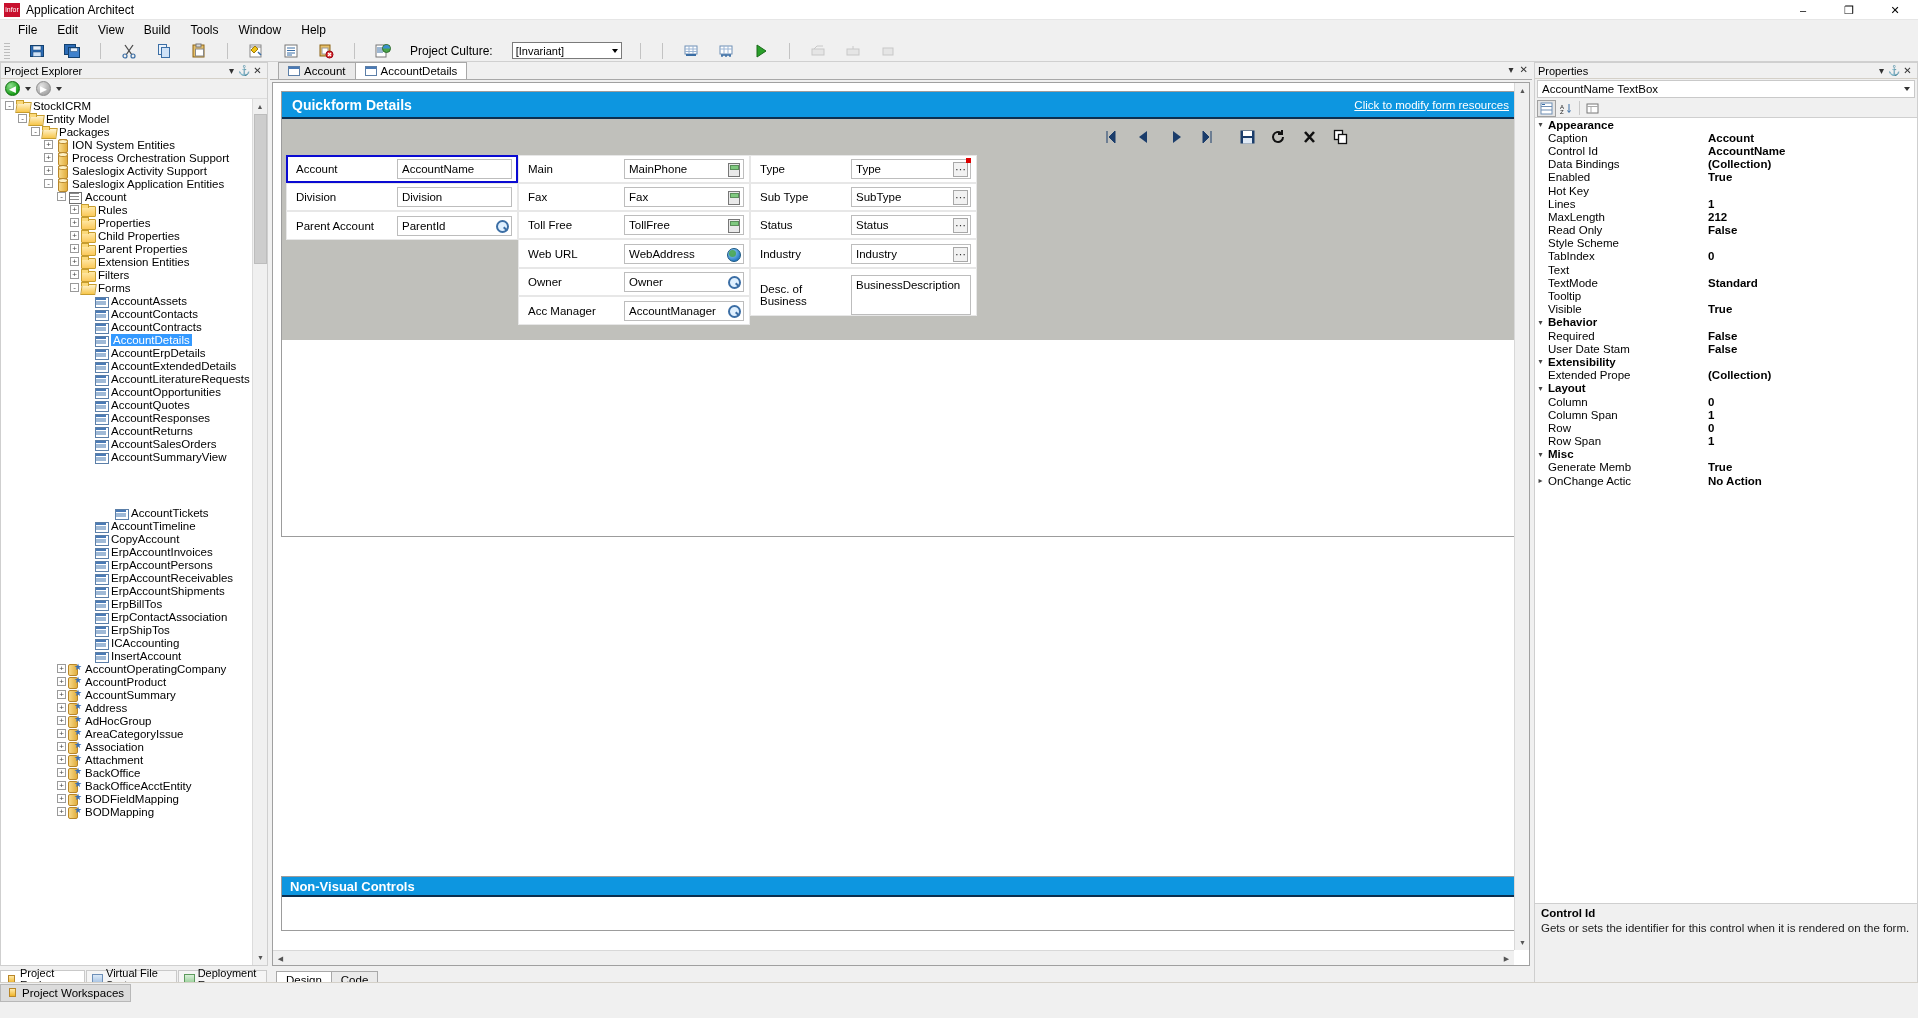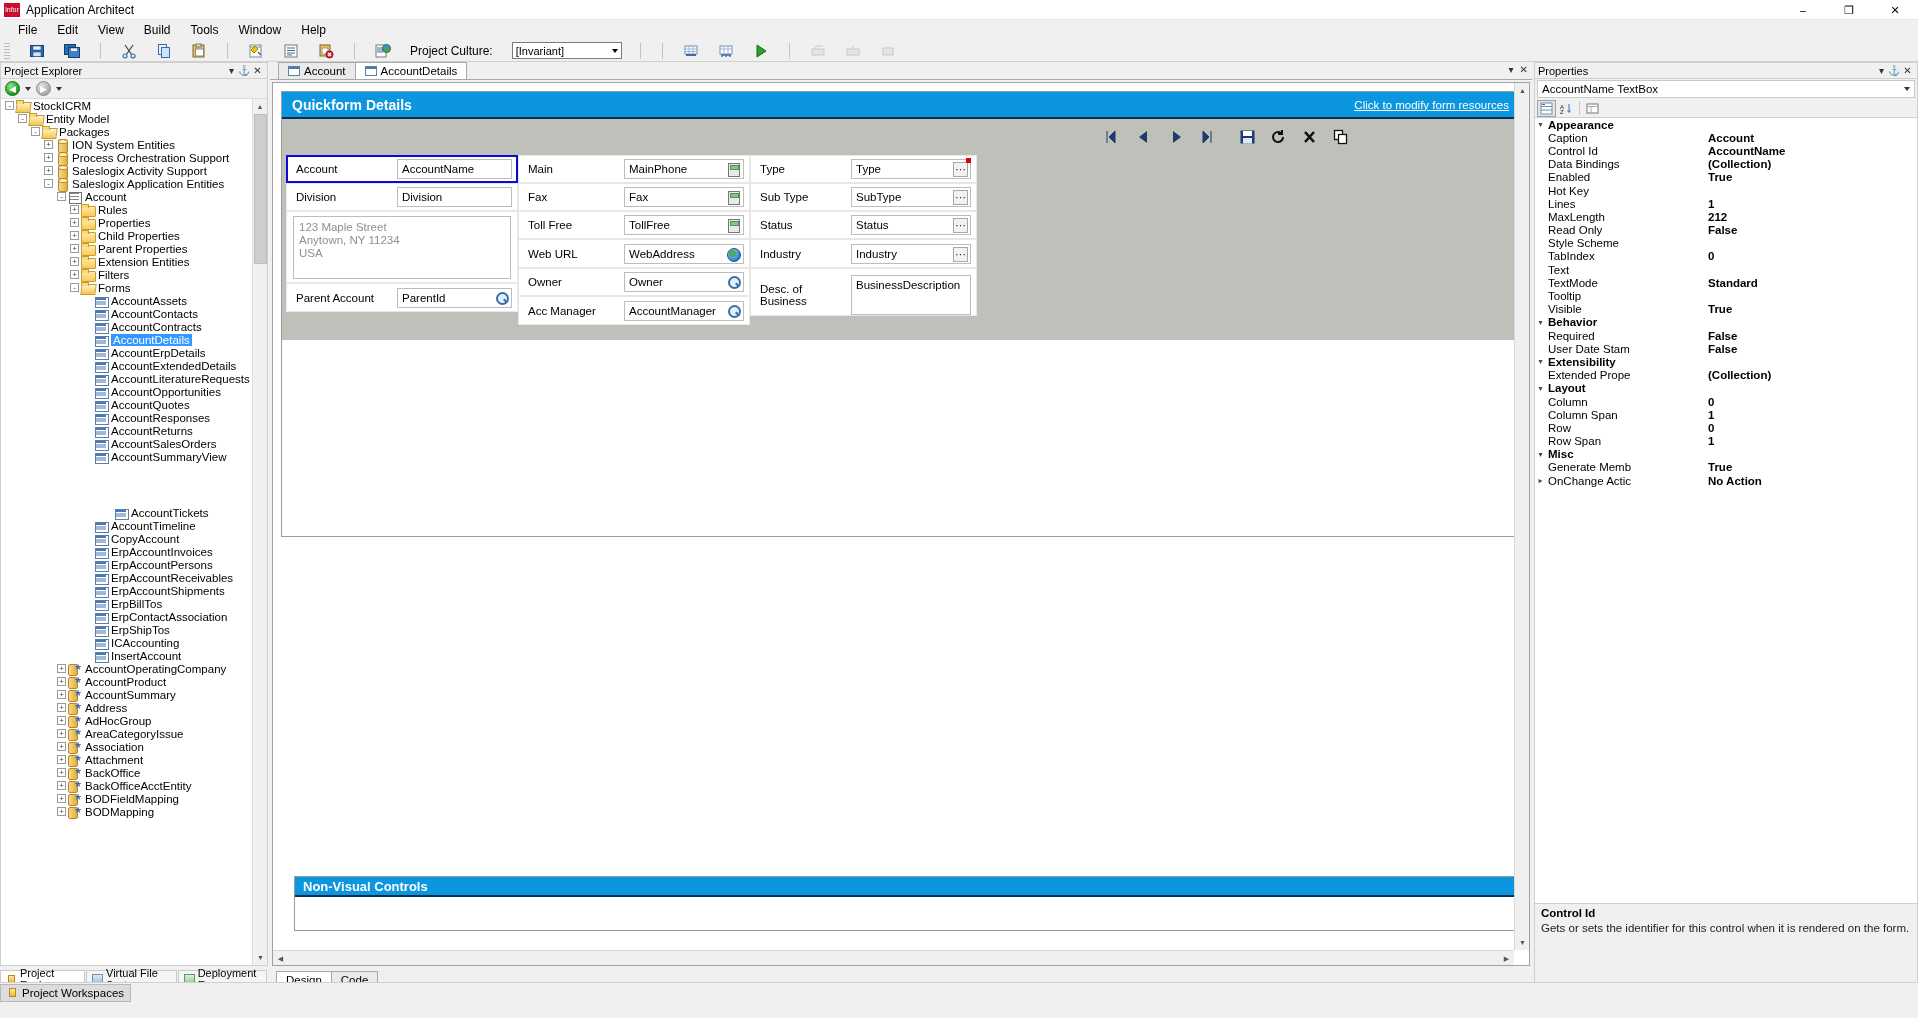--- a/index.html
+++ b/index.html
@@ -176,21 +176,21 @@
   .bico.mag::after{content:"";position:absolute;left:9px;top:9px;width:5px;height:2px;background:#3b6ea5;transform:rotate(45deg);}
   .bico.ell { color:#333; font-size:11px; line-height:15px; text-align:center; }
   .bico.ell::before{content:"";position:absolute;inset:0;background:#f2f2f2;border:1px solid #a8a8a8;}
   .bico.ell span{position:relative;}
   .addr-box {
     background:#fff;border:1px solid #bdbdbd;font-size:11.5px;color:#8f8f8f;
     padding:4px 5px; line-height:13px; white-space:pre-line;
   }
   .sel-outline { outline:2px solid #0a0ad2; outline-offset:-2px; }
   .req-dot { position:absolute; right:-1px; top:-2px; width:5px;height:5px;background:#d00; }
-  .nv-wrap { position:absolute; left:8px; bottom:34px; right:9px; height:55px; border:1px solid #9c9c9c; background:#fff;margin-left:13px; }
+  .nv-wrap { position:absolute; left:8px; bottom:34px; right:9px; height:55px; border:1px solid #9c9c9c; background:#fff; }
   .nv-header { height:20px;background:#0d96e0;color:#fff;font-weight:bold;font-size:13px;
      display:flex;align-items:center;padding:0 8px;border-bottom:2px solid #0b2f4f;}
   .designer-scroll-v { position:absolute; right:0; top:0; width:15px; bottom:15px; background:#f0f0f0;border-left:1px solid #d8d8d8;}
   .designer-scroll-h { position:absolute; left:0; right:15px; bottom:0; height:15px; background:#f0f0f0;border-top:1px solid #d8d8d8;}
   .sc-ar { display:flex;align-items:center;justify-content:center;font-size:7px;color:#555;width:15px;height:15px;}
   .doc-bottom-tabs { height:20px;display:flex;align-items:flex-end;padding-left:6px;gap:0px;background:#f0f0f0; }
   .dtab { height:17px;display:flex;align-items:center;padding:0 9px;font-size:11.5px;border:1px solid #a8a8a8;
      background:#eaeaea; margin-right:-1px;}
   .dtab.active { background:#fff; }
   
@@ -741,25 +741,20 @@
 
             <div class="col" style="width:232px">
               <div class="fld sel-outline" style="height:28px">
                 <span class="lab" style="width:110px">Account</span>
                 <span class="inp" style="width:115px">AccountName</span>
               </div>
               <div class="fld" style="height:28px">
                 <span class="lab" style="width:110px">Division</span>
                 <span class="inp" style="width:115px">Division</span>
               </div>
-              <div class="fld" style="height:72px;padding:4px 6px;align-items:flex-start">
-                <span class="addr-box" style="width:219px;height:63px">123 Maple Street
-Anytown, NY 11234
-USA</span>
-              </div>
               <div class="fld" style="height:29px">
                 <span class="lab" style="width:110px">Parent Account</span>
                 <span class="inp" style="width:115px">
                   <span>ParentId</span>
                   <span class="btn-ico bico mag"></span>
                 </span>
               </div>
             </div>
 
             <div class="col" style="width:232px">

